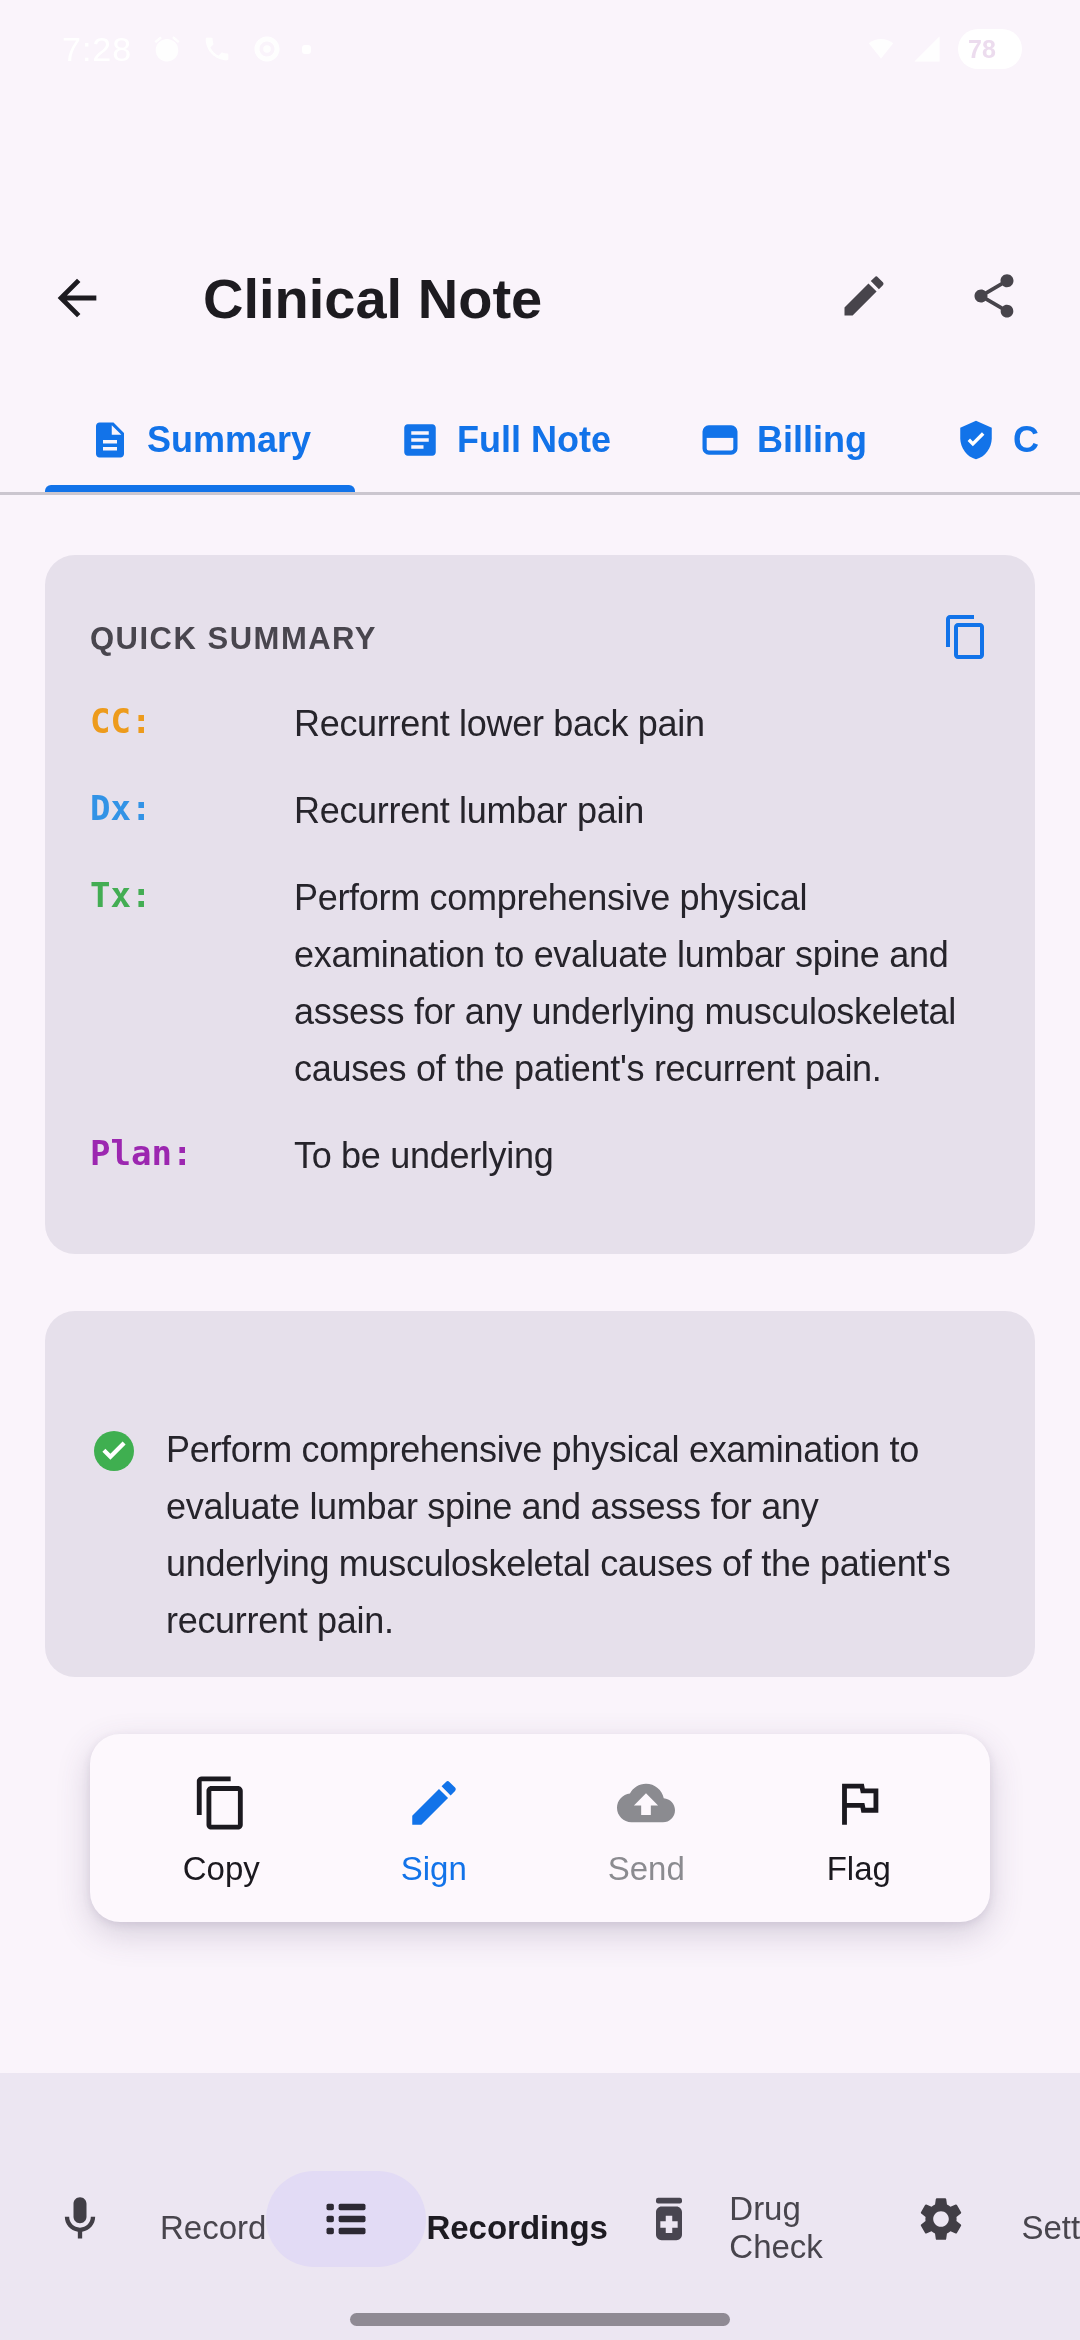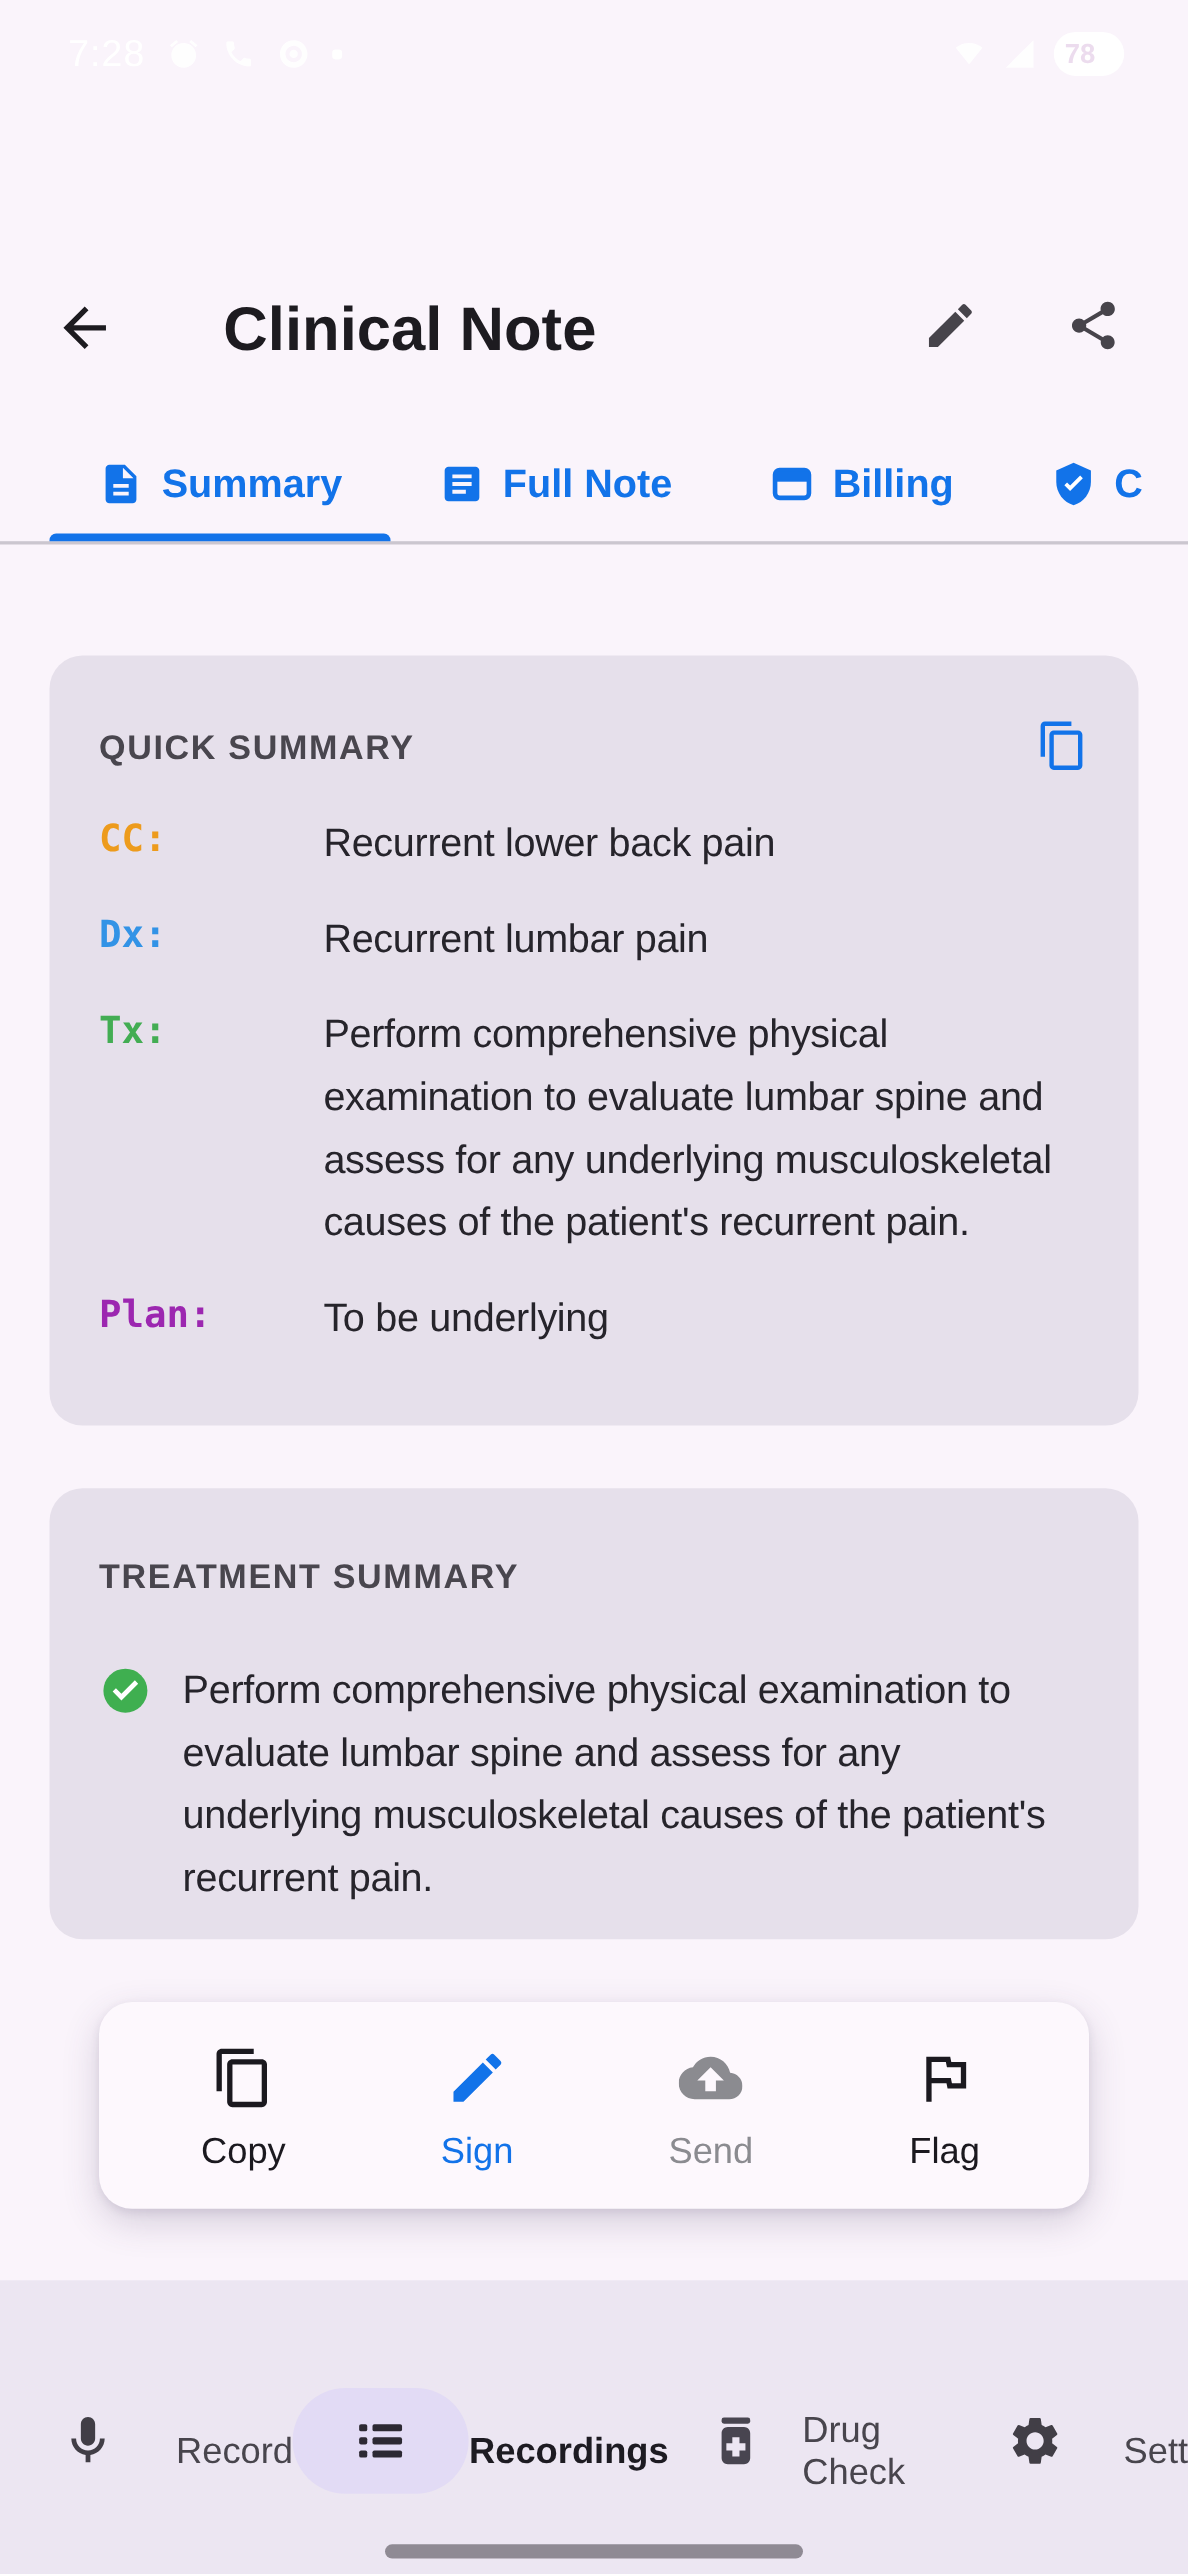--- a/index.html
+++ b/index.html
@@ -27,21 +27,21 @@
   .tabs { display:flex; align-items:center; margin-top:30px; height:108px; padding-left:45px;
     border-bottom:3px solid #cbc6cf; white-space:nowrap; overflow:hidden; position:relative; }
   .tab { display:flex; align-items:center; gap:16px; padding:0 44px; height:100%;
     color:#1273e9; font-size:36px; font-weight:700; position:relative; flex:0 0 auto; }
   .tab svg { width:42px; height:42px; }
   .tab.active::after { content:""; position:absolute; left:0; bottom:-3px; width:100%; height:10px;
     background:#1273e9; border-radius:6px 6px 0 0; }
   
   .content { padding:0 45px; }
   .card { background:#e6e0eb; border-radius:30px; }
-  .card.quick { margin-top:101px; padding:58px 45px 70px; }
+  .card.quick { margin-top:60px; padding:58px 45px 70px; }
   .card-head { display:flex; align-items:flex-start; justify-content:space-between; }
   .card-title { font-size:31px; font-weight:700; color:#49464e; letter-spacing:1.5px; padding-top:8px; }
   .copy-btn svg { width:48px; height:48px; }
   .qrow { display:flex; margin-top:30px;gap:42px; }
   .qrow:first-of-type { margin-top:52px; }
   .qlabel { flex:0 0 162px; font-family:"DejaVu Sans Mono", monospace; font-size:34px; font-weight:700; padding-top:6px; }
   .lc-cc   { color:#ed9b1c; }
   .lc-dx   { color:#3293e6; }
   .lc-tx   { color:#43ad53; }
   .lc-plan { color:#9c27b0; }
@@ -175,21 +175,20 @@
         <div class="qlabel lc-tx">Tx:</div>
         <div class="qvalue">Perform comprehensive physical examination to evaluate lumbar spine and assess for any underlying musculoskeletal causes of the patient's recurrent pain.</div>
       </div>
       <div class="qrow">
         <div class="qlabel lc-plan">Plan:</div>
         <div class="qvalue">To be underlying</div>
       </div>
     </div>
 
     <div class="card treatment">
-      <div class="card-title">TREATMENT SUMMARY</div>
       <div class="titem">
         <svg viewBox="0 0 24 24">
             <circle cx="12" cy="12" r="10" fill="#3faf50"></circle>
             <path fill="#fff" d="M10.2 16.4l-4-4 1.5-1.5 2.5 2.5 6.1-6.1 1.5 1.5-7.6 7.6z"></path>
           </svg>
         <div class="titem-text">Perform comprehensive physical examination to evaluate lumbar spine and assess for any underlying musculoskeletal causes of the patient's recurrent pain.</div>
       </div>
     </div>
 
     <div class="actionbar">

